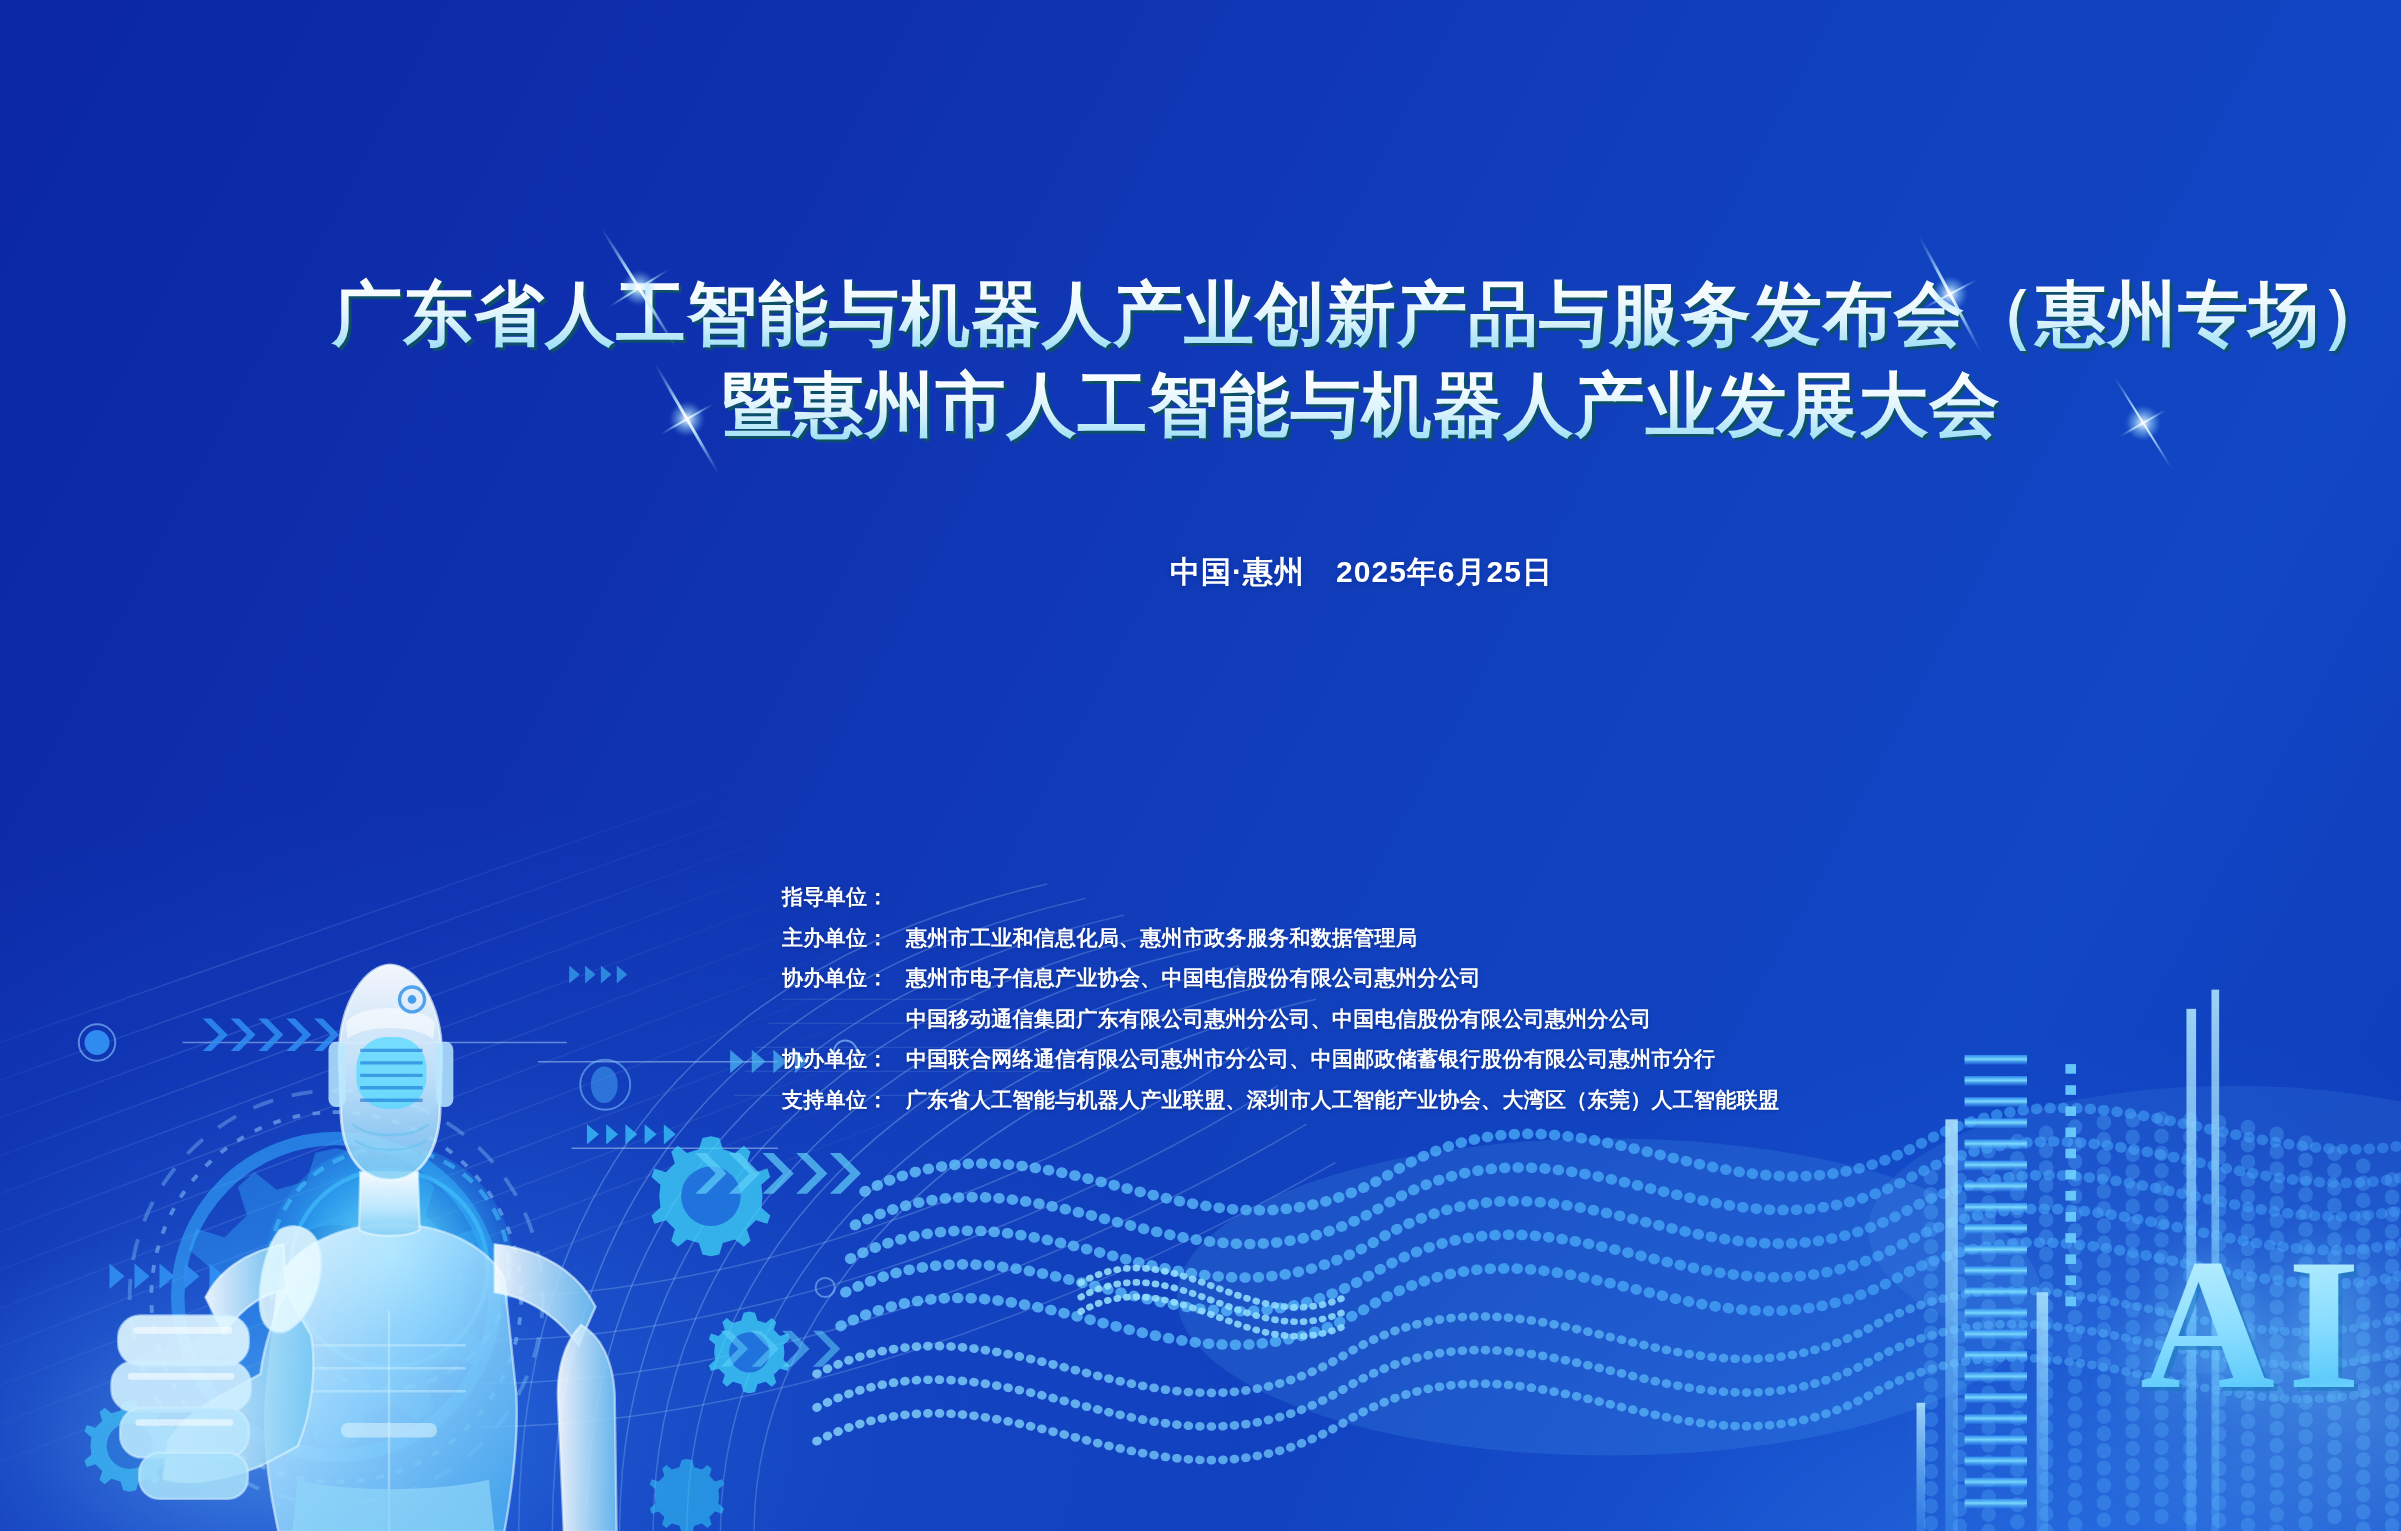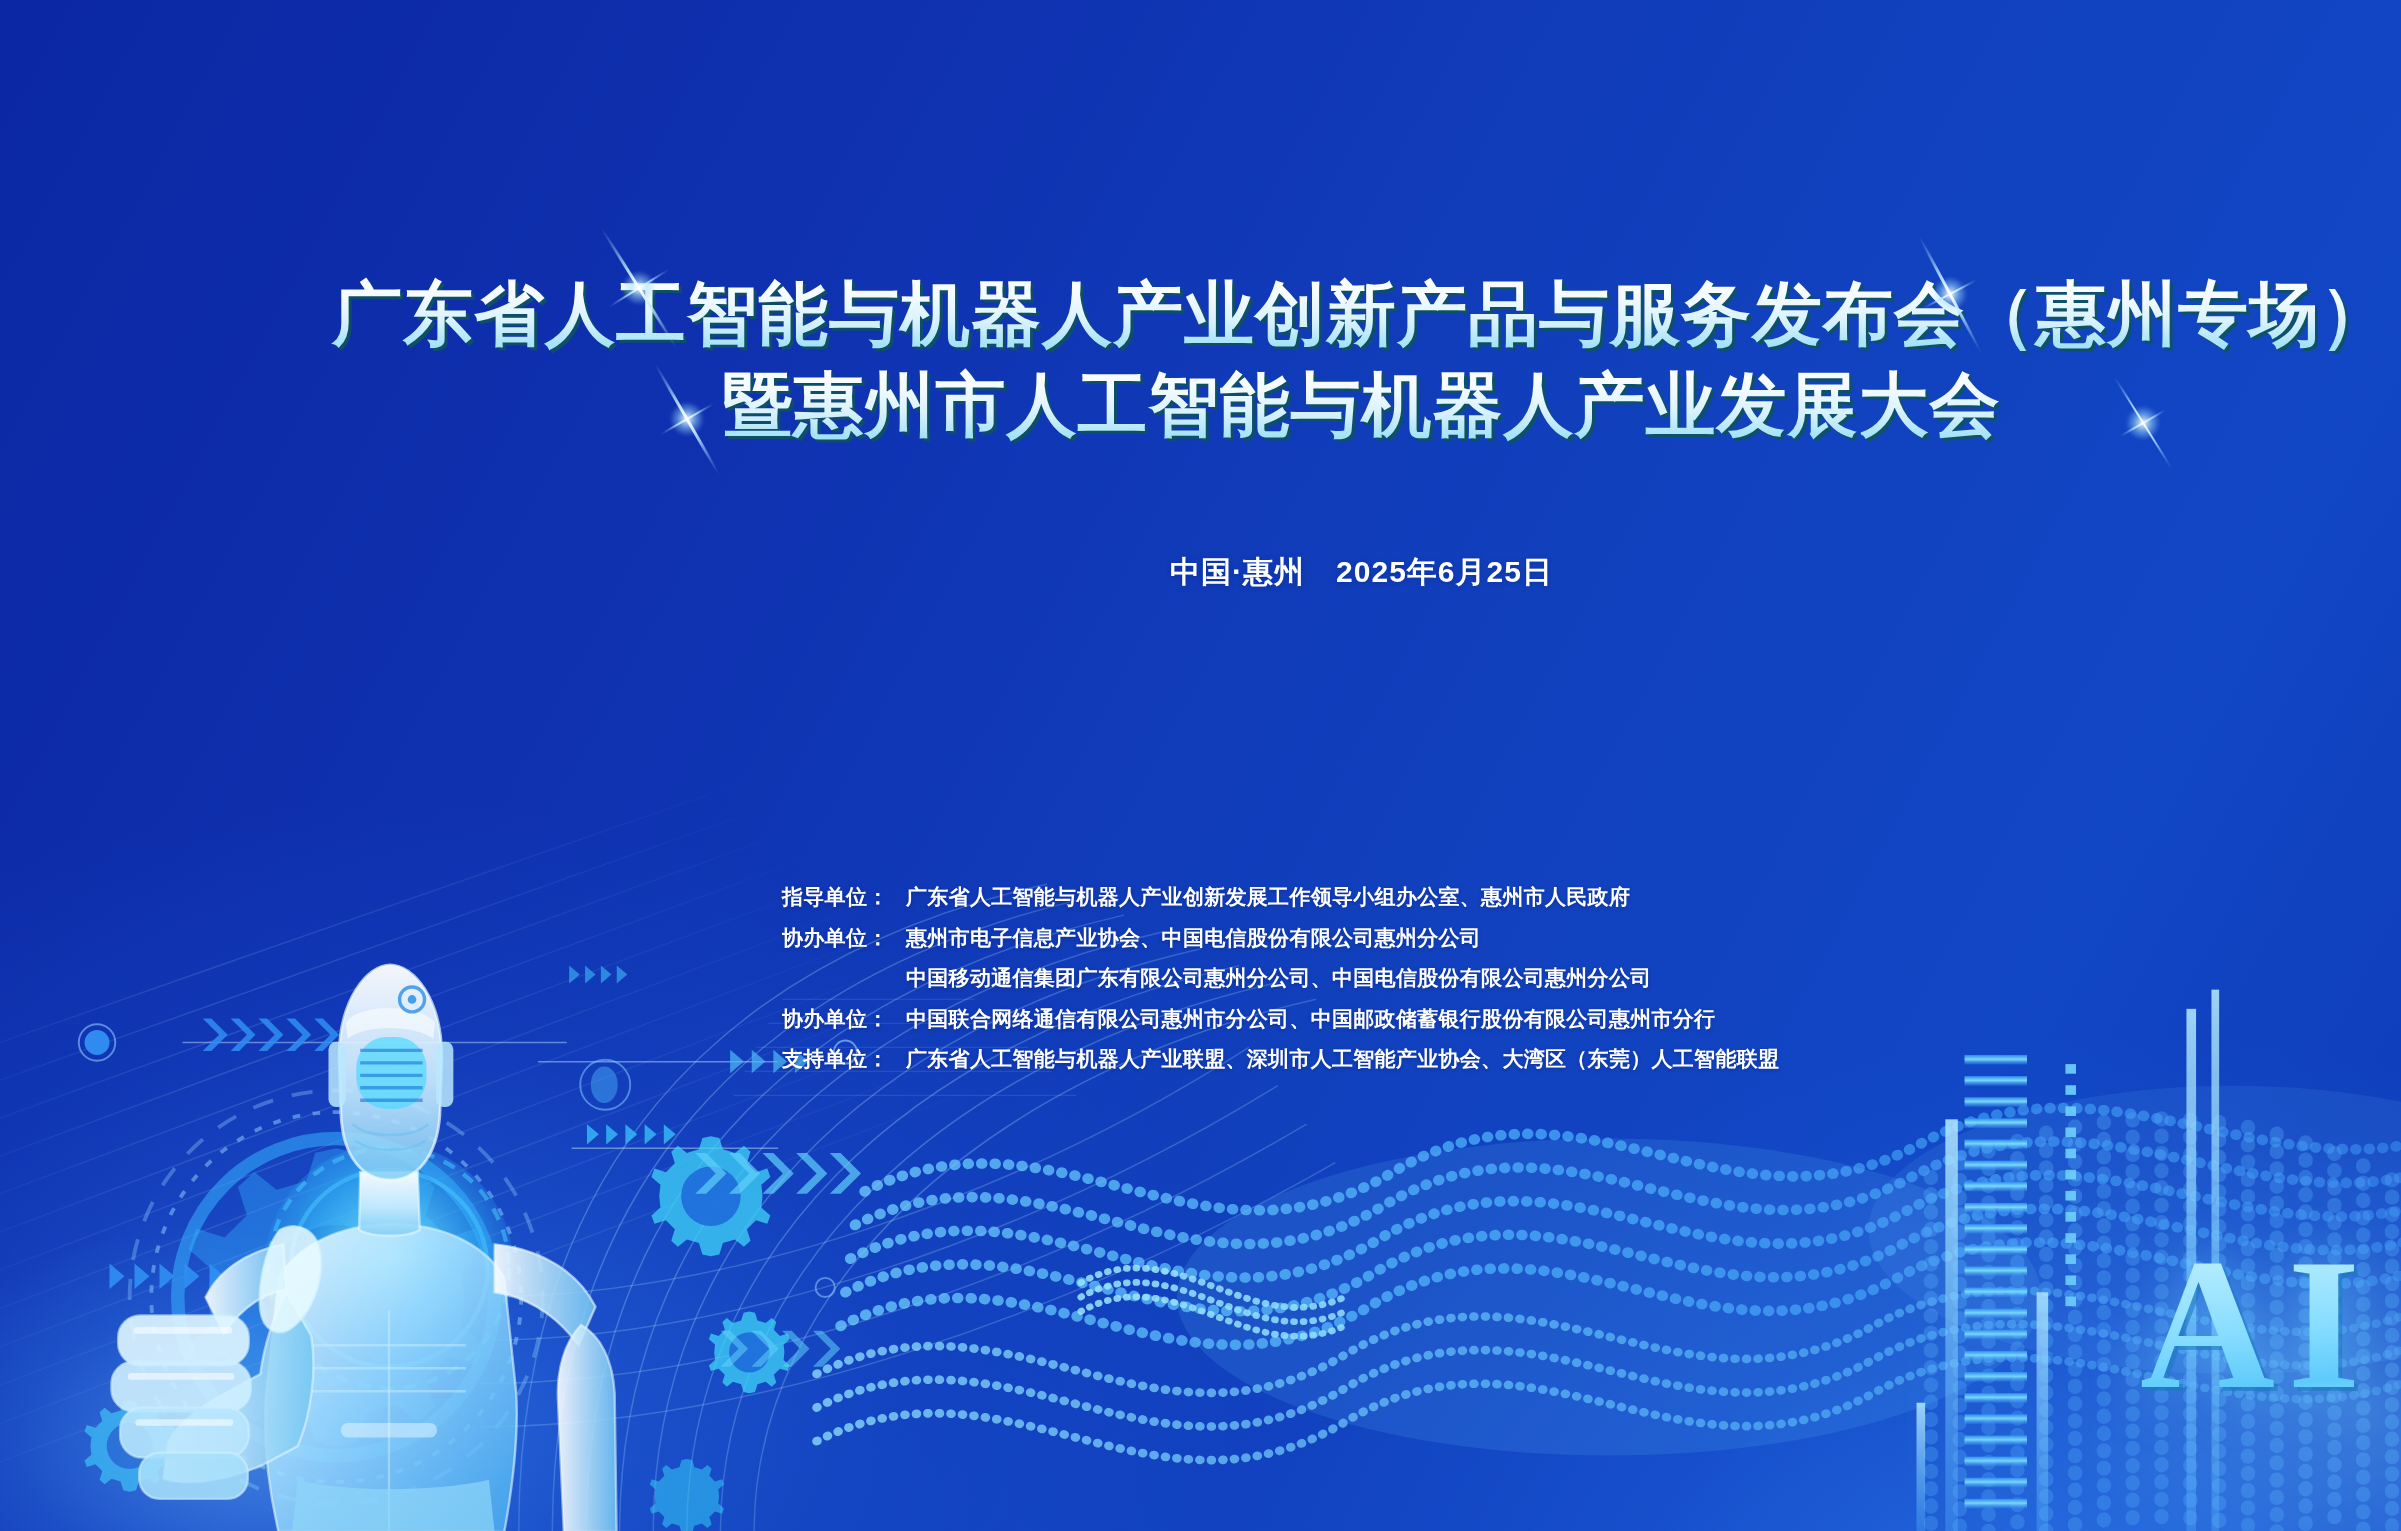--- a/index.html
+++ b/index.html
@@ -655,23 +655,26 @@
       <i style="--w:110px;--h:2.4px;--r:58deg;"></i>
       <i style="--w:53px;--h:1.9px;--r:-30deg;"></i>
   </div>
 
   <div id="subtitle">中国·惠州　2025年6月25日</div>
 
   <div id="orgs">
 
     <div class="org-row">
       <span class="org-label">指导单位：</span>
-      <span class="org-value">广东省人工智能与机器人产业创新发展工作领导小组办公室、惠州市人民政府</span>
     </div>
 
+    <div class="org-row">
+      <span class="org-label">主办单位：</span>
+      <span class="org-value">惠州市工业和信息化局、惠州市政务服务和数据管理局</span>
+    </div>
 
     <div class="org-row">
       <span class="org-label">协办单位：</span>
       <span class="org-value">惠州市电子信息产业协会、中国电信股份有限公司惠州分公司</span>
     </div>
 
     <div class="org-row cont">
       <span class="org-label">协办单位：</span>
       <span class="org-value">中国移动通信集团广东有限公司惠州分公司、中国电信股份有限公司惠州分公司</span>
     </div>

